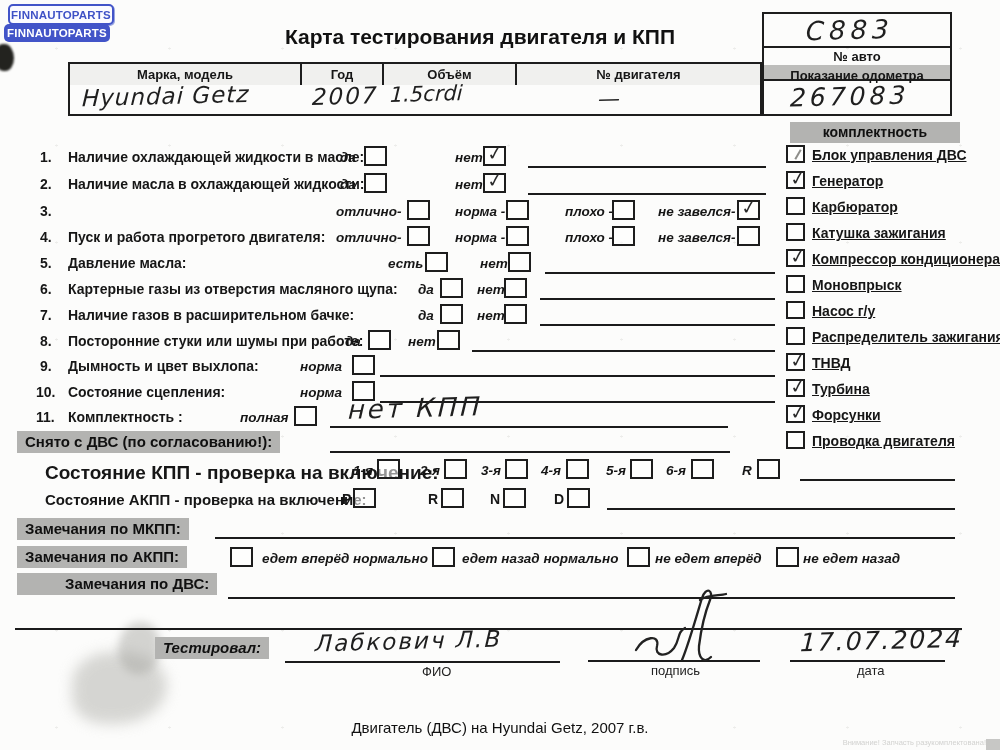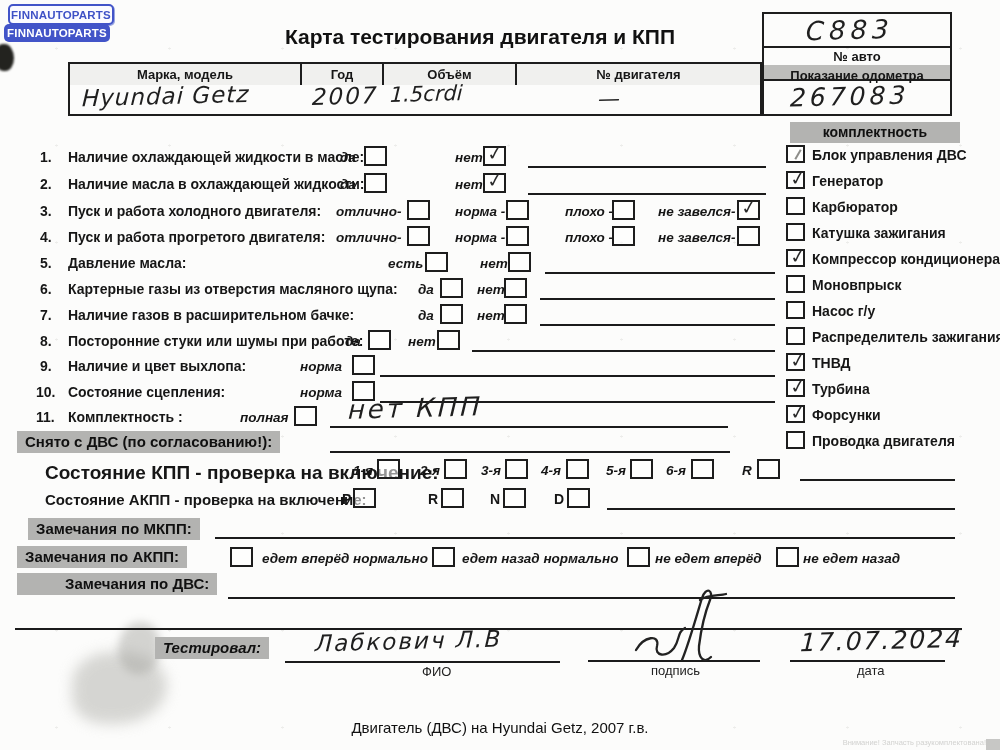--- a/index.html
+++ b/index.html
@@ -38,21 +38,21 @@
   .cb.small{width:19px;height:18px;}
   .cb.checked::after{content:"✓";position:absolute;left:2px;top:-6px;font:19px "DejaVu Sans",sans-serif;
         color:#2b2b2b;transform:rotate(-8deg);}
   .cb.faint::after{content:"";position:absolute;left:9px;top:2px;width:2px;height:11px;background:#8d8d89;
         transform:rotate(30deg);}
   .wl{position:absolute;height:19px;border-bottom:2px solid #1b1b1b;}
   .glabel{position:absolute;background:#b3b3b1;color:#101010;font:bold 15px "Liberation Sans",sans-serif;
         padding:2px 8px 3px;white-space:nowrap;}
   .glabel.it{font-style:italic;}
   .sub{position:absolute;font:13px "Liberation Sans",sans-serif;color:#222;}
-  .eqlbl{position:absolute;top:1px;font:bold 14px "Liberation Sans",sans-serif;white-space:nowrap;}
+  .eqlbl{position:absolute;top:1px;font:bold 14px "Liberation Sans",sans-serif;white-space:nowrap;text-decoration:underline;}
   .gear{position:absolute;top:3px;font:bold italic 13.5px "Liberation Sans",sans-serif;}
   .pg{position:absolute;top:2px;font:bold 14px "Liberation Sans",sans-serif;}
   .caption{position:absolute;left:0;top:719px;width:1000px;text-align:center;
         font:15px "Liberation Sans",sans-serif;color:#111;}
   .wmark{position:absolute;right:14px;top:738px;font:7.5px "Liberation Sans",sans-serif;color:#d2d2d0;}
   .corner{position:absolute;right:0;bottom:0;width:14px;height:11px;background:#c7c7c5;}
   .blob-dark{position:absolute;left:-4px;top:44px;width:18px;height:27px;background:#23231f;
         border-radius:40% 60% 55% 45%;filter:blur(1px);}
   .stain1{position:absolute;left:72px;top:652px;width:95px;height:72px;background:#c9c9c5;
         border-radius:48% 52% 60% 40%;filter:blur(7px);opacity:.75;}
@@ -162,21 +162,20 @@
     <span class="num" style="left:40px;">2.</span>
     <span class="lbl" style="left:68px;">Наличие масла в охлаждающей жидкости:</span>
     <span class="opt" style="left:340px;">да</span>
     <span class="cb" style="left:364px;"></span>
     <span class="opt" style="left:455px;">нет</span>
     <span class="cb checked" style="left:483px;"></span>
     <span class="wl" style="left:528px;width:238px;"></span>
   </div>
   <div class="row" style="top:201px;">
     <span class="num" style="left:40px;">3.</span>
-    <span class="lbl" style="left:68px;">Пуск и работа холодного двигателя:</span>
     <span class="opt" style="left:336px;">отлично-</span>
     <span class="cb" style="left:407px;"></span>
     <span class="opt" style="left:455px;">норма -</span>
     <span class="cb" style="left:506px;"></span>
     <span class="opt" style="left:565px;">плохо -</span>
     <span class="cb" style="left:612px;"></span>
     <span class="opt" style="left:658px;">не завелся-</span>
     <span class="cb checked" style="left:737px;"></span>
   </div>
   <div class="row" style="top:227px;">
@@ -222,21 +221,21 @@
     <span class="num" style="left:40px;">8.</span>
     <span class="lbl" style="left:68px;">Посторонние стуки или шумы при работе:</span>
     <span class="opt" style="left:345px;">да</span>
     <span class="cb" style="left:368px;"></span>
     <span class="opt" style="left:408px;">нет</span>
     <span class="cb" style="left:437px;"></span>
     <span class="wl" style="left:472px;width:303px;"></span>
   </div>
   <div class="row" style="top:356px;">
     <span class="num" style="left:40px;">9.</span>
-    <span class="lbl" style="left:68px;">Наличие и цвет выхлопа:</span>
+    <span class="lbl" style="left:68px;">Дымность и цвет выхлопа:</span>
     <span class="opt" style="left:300px;">норма</span>
     <span class="cb" style="left:352px;"></span>
     <span class="wl" style="left:380px;width:395px;"></span>
   </div>
   <div class="row" style="top:382px;">
     <span class="num" style="left:36px;">10.</span>
     <span class="lbl" style="left:68px;">Состояние сцепления:</span>
     <span class="opt" style="left:300px;">норма</span>
     <span class="cb" style="left:352px;"></span>
     <span class="wl" style="left:380px;width:395px;"></span>
@@ -278,21 +277,21 @@
       <span class="cb" style="left:353px;"></span>
     <span class="pg" style="left:428px;">R</span>
       <span class="cb" style="left:441px;"></span>
     <span class="pg" style="left:490px;">N</span>
       <span class="cb" style="left:503px;"></span>
     <span class="pg" style="left:554px;">D</span>
       <span class="cb" style="left:567px;"></span>
     <span class="wl" style="left:607px;width:348px;"></span>
   </div>
 
-  <div class="glabel" style="left:17px;top:518px;margin-left:11px;">Замечания по МКПП:</div>
+  <div class="glabel" style="left:17px;top:518px;">Замечания по МКПП:</div>
   <span class="wl" style="left:215px;top:518px;width:740px;"></span>
 
   <div class="glabel" style="left:17px;top:546px;">Замечания по АКПП:</div>
   <div class="row" style="top:548px;">
     <span class="cb" style="left:230px;"></span>
     <span class="opt" style="left:262px;">едет вперёд нормально</span>
     <span class="cb" style="left:432px;"></span>
     <span class="opt" style="left:462px;">едет назад нормально</span>
     <span class="cb" style="left:627px;"></span>
     <span class="opt" style="left:655px;">не едет вперёд</span>

